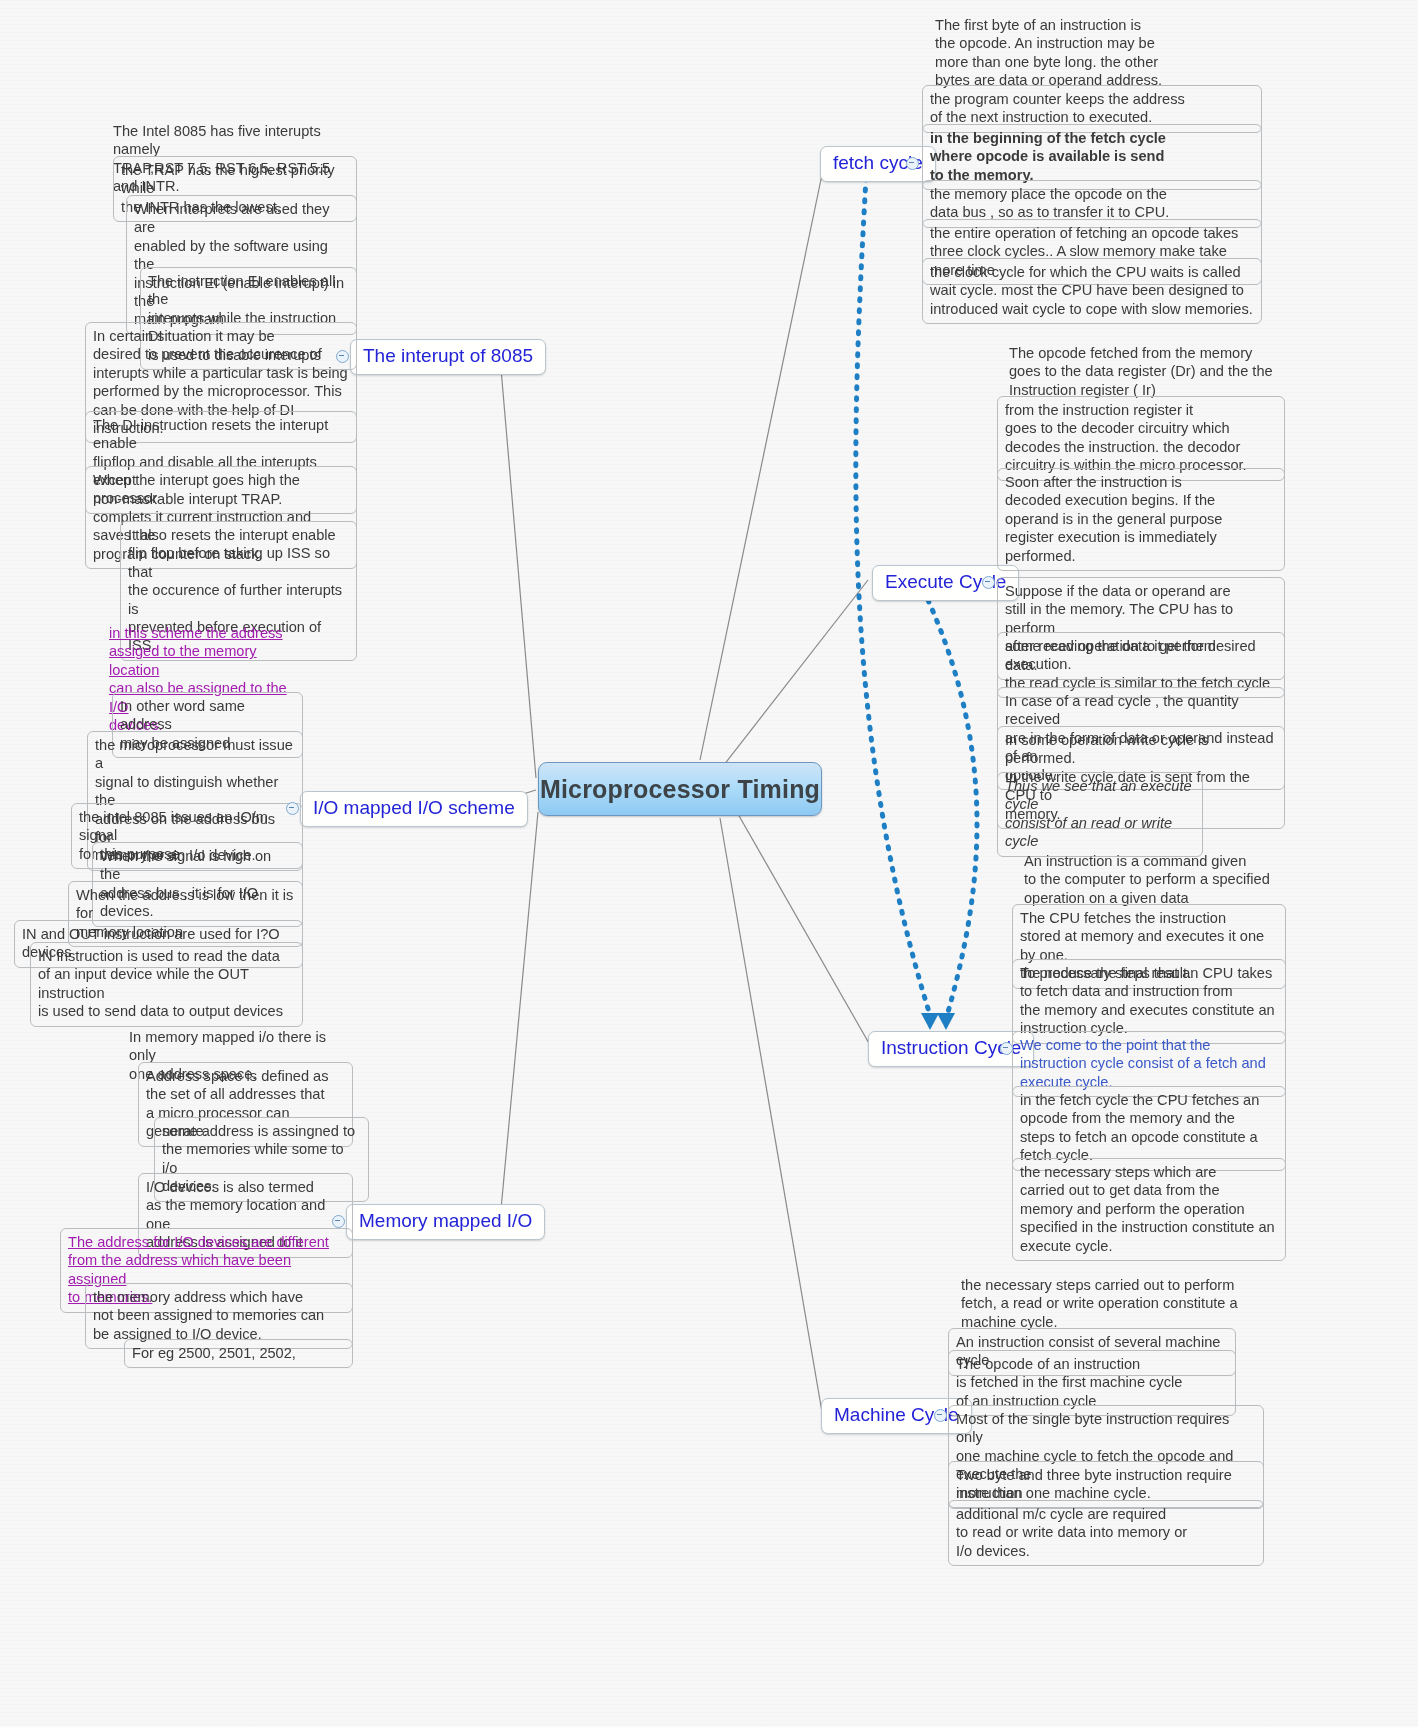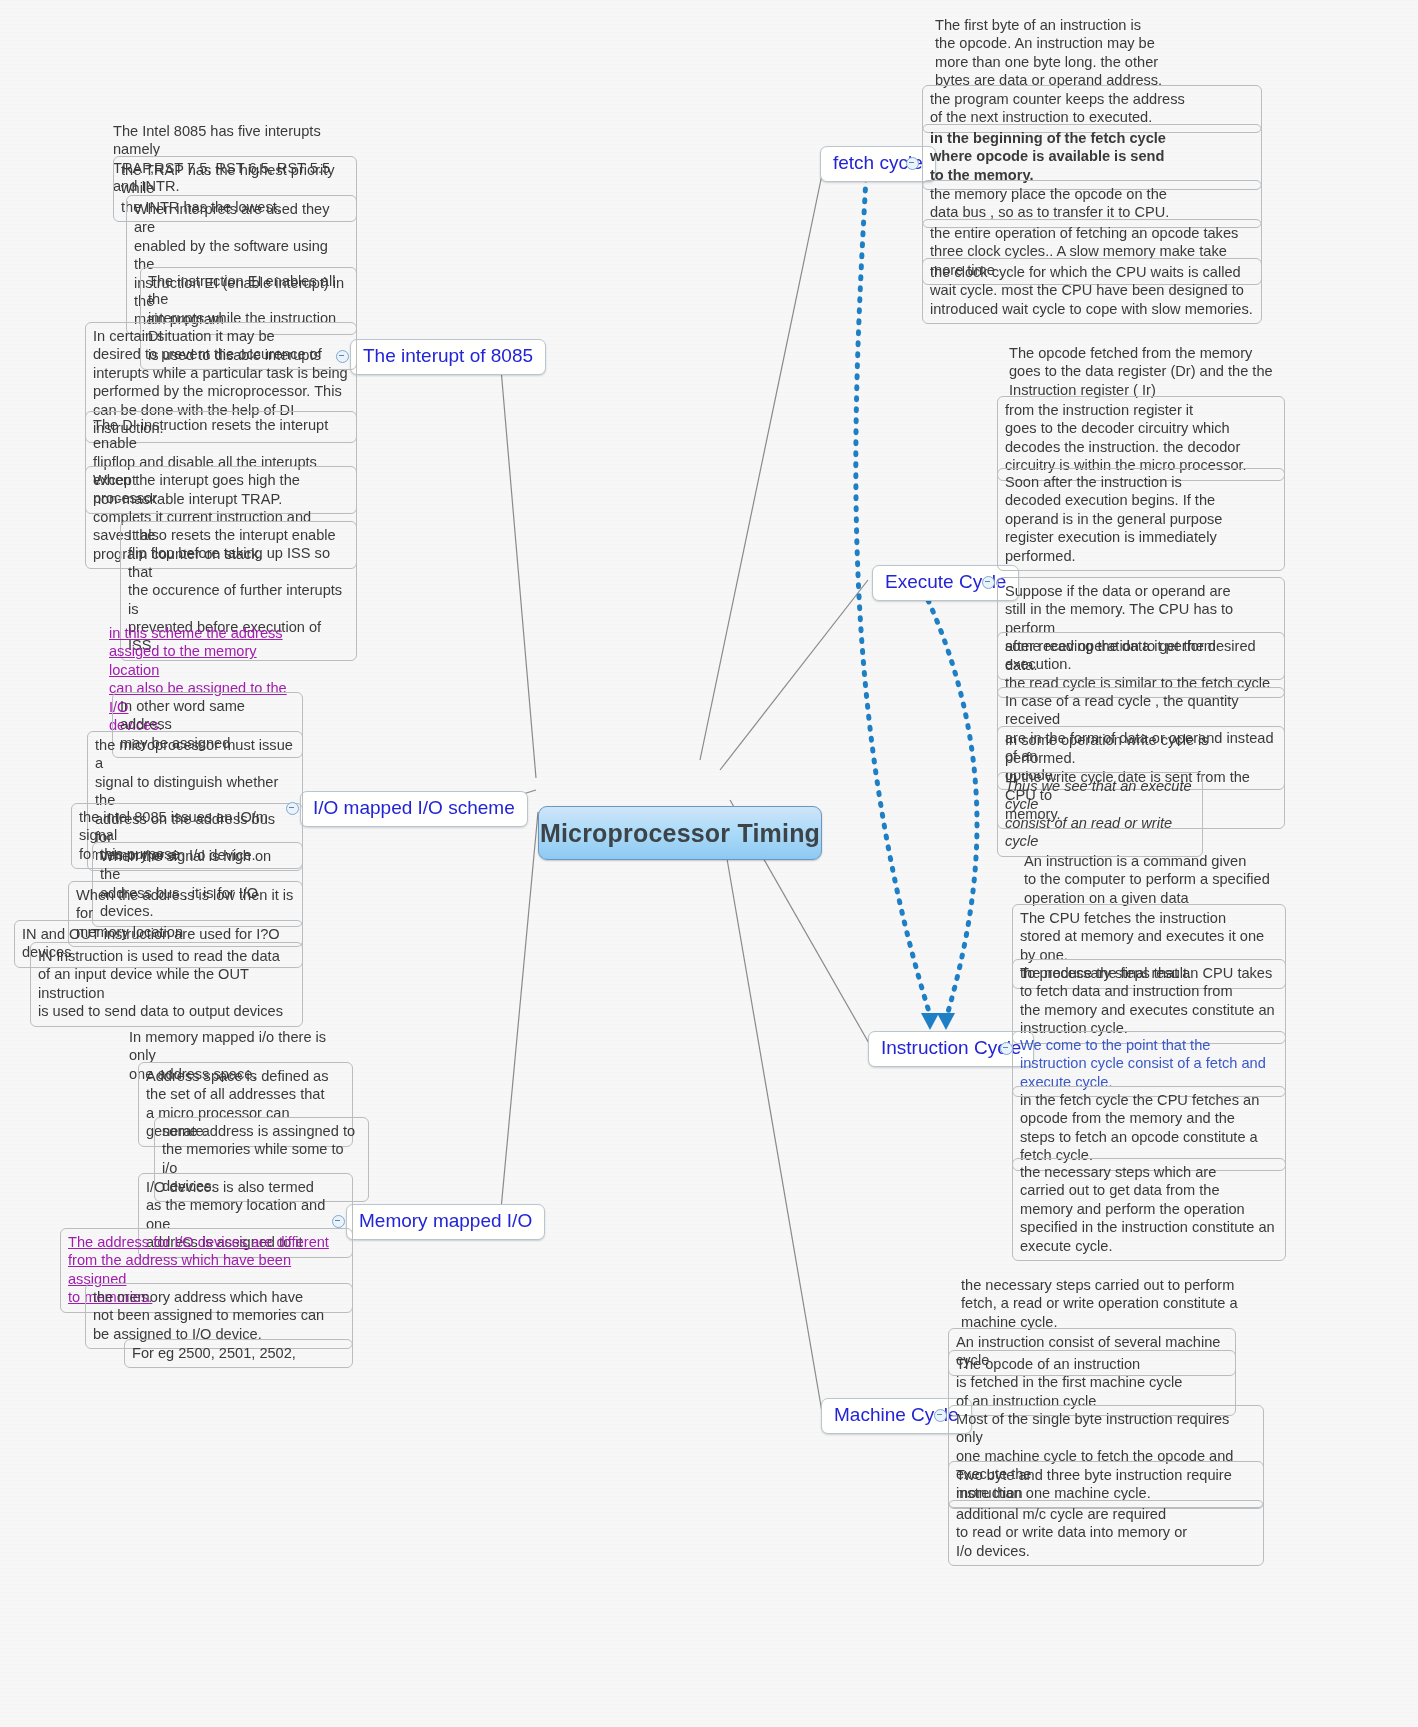--- a/index.html
+++ b/index.html
@@ -28,21 +28,20 @@
   
   .root{
     left:538px;top:762px;width:282px;height:52px;
     border-radius:9px;
     border:1px solid #6b96bf;
     background:linear-gradient(180deg,#cfe4f8 0%,#addcf9 45%,#8ec9f2 100%);
     box-shadow:0 1px 2px rgba(0,0,0,.20);
     display:flex;align-items:center;justify-content:center;
     font-size:25px;font-weight:bold;color:#3d4347;
     letter-spacing:.2px;
-    margin-top:44px;
   }
 
   
   .main-topic{
     border:1px solid #b9c6cf;
     border-radius:7px;
     background:#fffffd;
     box-shadow:0 1px 2px rgba(0,0,0,.16);
     color:#2323d8;
     font-size:19px;

